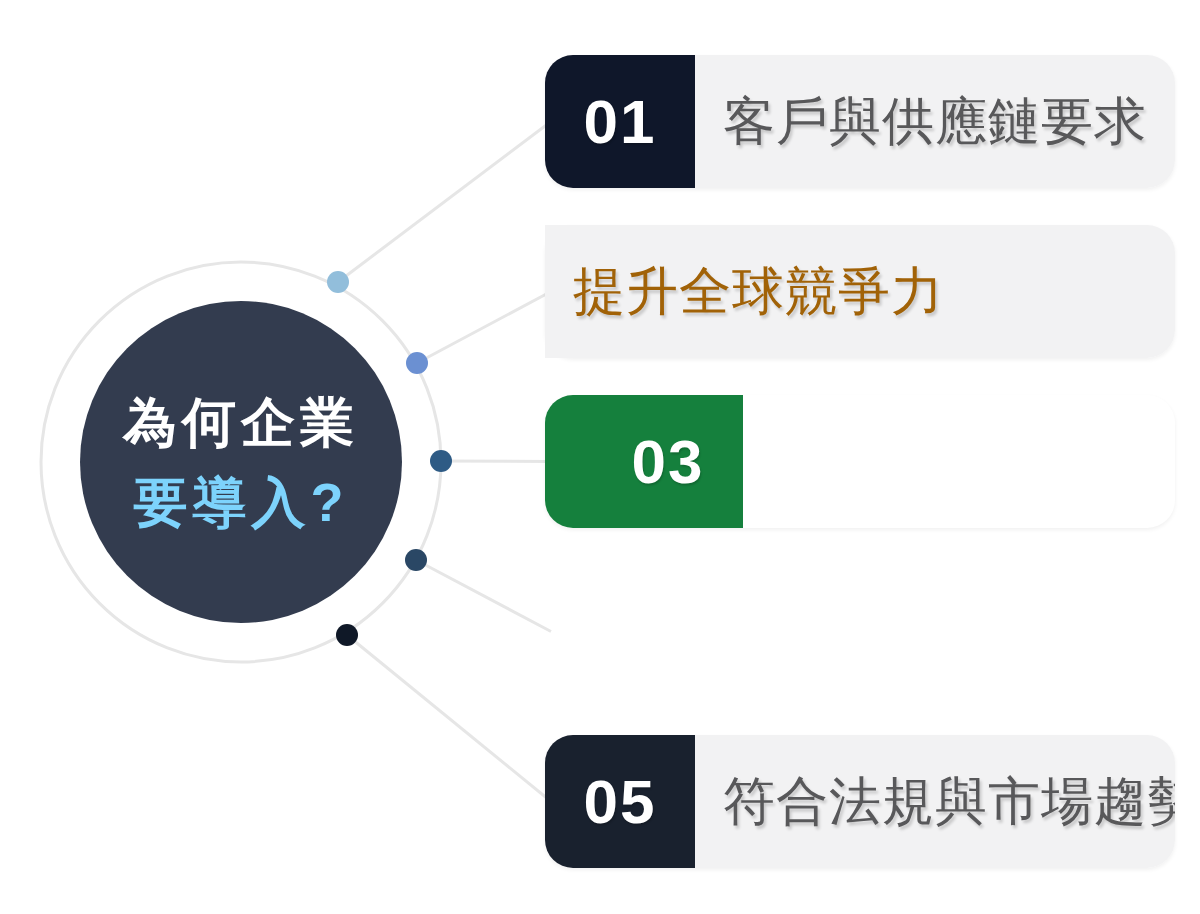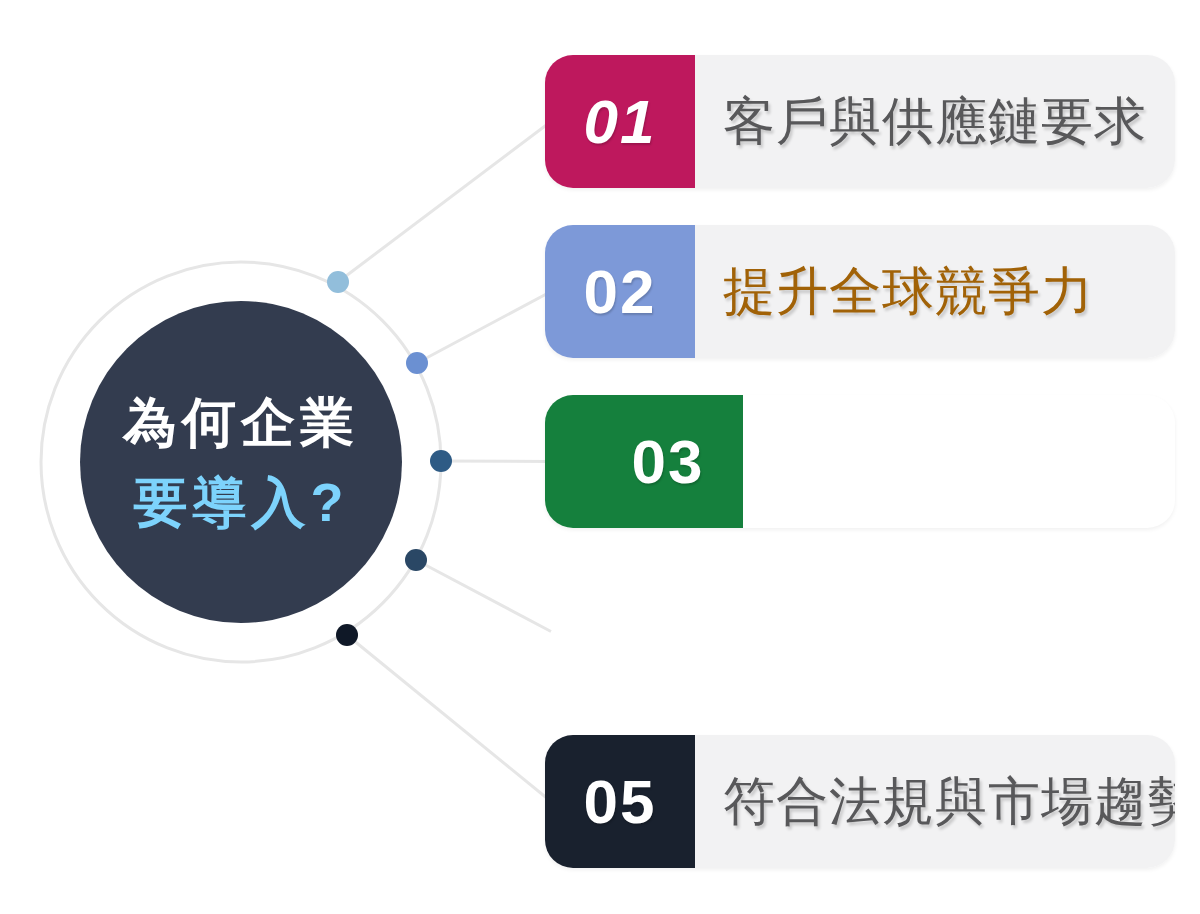--- a/index.html
+++ b/index.html
@@ -55,25 +55,24 @@
       <circle cx="347" cy="635" r="11" fill="#0f1827"></circle>
     </svg>
 
   <div class="center-circle" style="background: rgb(51, 60, 79);">
     <div class="center-title" style="color: rgb(255, 255, 255);">為何企業</div>
     <div class="center-title" style="color: #7dd3fc;">要導入?</div>
   </div>
 
   <div class="rows">
       <div class="row" style="top: 55px;">
-        <div class="num-box" style="background: #be185d; font-style: italic;">01</div>
+        <div class="num-box" style="background: #0f172a;">01</div>
         <div class="row-label" style="background: rgb(242, 242, 243); color: rgb(88, 88, 90);">客戶與供應鏈要求</div>
       </div>
       <div class="row" style="top: 225px;">
-        <div class="num-box" style="background: rgb(125, 153, 216);">02</div>
         <div class="row-label" style="background: rgb(242, 242, 243); color: #a16207;">提升全球競爭力</div>
       </div>
       <div class="row" style="top: 395px;">
         <div class="num-box" style="background: #15803d; padding-left: 48px;">03</div>
       </div>
       <div class="row" style="top: 735px;">
         <div class="num-box" style="background: rgb(25, 33, 46);">05</div>
         <div class="row-label" style="background: rgb(242, 242, 243); color: rgb(88, 88, 90);">符合法規與市場趨勢</div>
       </div>
     </div>

